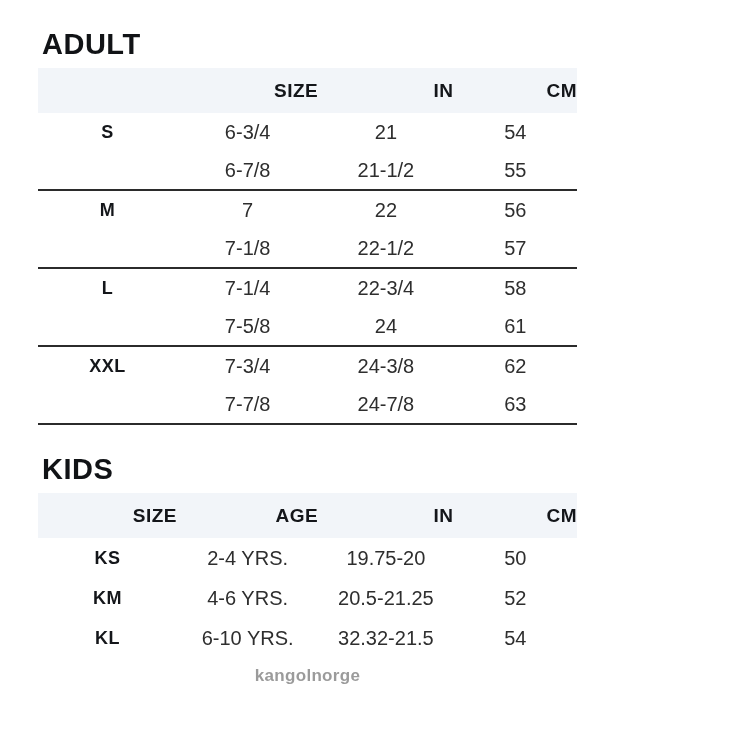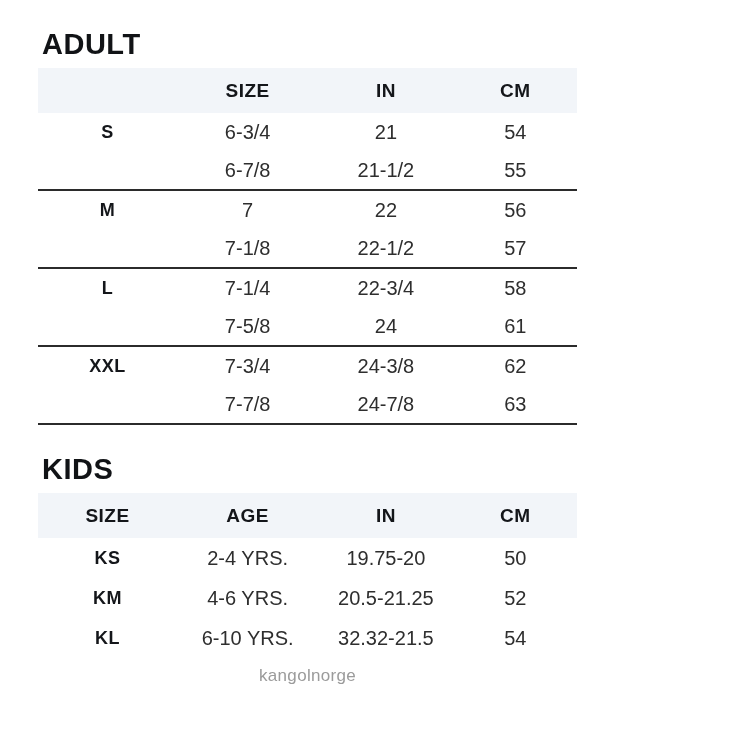--- a/index.html
+++ b/index.html
@@ -39,21 +39,21 @@
   table.size-table col.c2 { width: 26.2%; }
   table.size-table col.c3 { width: 25.1%; }
   table.size-table col.c4 { width: 22.9%; }
   table.size-table th {
     background: #f2f5f9;
     height: 45px;
     font-size: 19px;
     font-weight: 800;
     letter-spacing: 0.5px;
     color: #14161a;
-    text-align: center;
+    text-align: right;
     vertical-align: middle;
     padding: 0;
   }
   table.size-table td {
     height: 38px;
     font-size: 20px;
     font-weight: 300;
     color: #2e2e2e;
     text-align: center;
     vertical-align: middle;
@@ -68,21 +68,21 @@
     letter-spacing: 0.5px;
     color: #14161a;
   }
   table.adult-table tr.group-end td {
     border-bottom: 2px solid #2b2b2b;
   }
   .footer {
     margin-top: 8px;
     text-align: center;
     font-size: 17px;
-    font-weight: 400;
+    font-weight: 700;
     color: #9b9b9b;
     letter-spacing: 0.3px;
   }
 </style>
 </head>
 <body>
 
 <div class="page">
 
   <h1 class="section-title">ADULT</h1>

